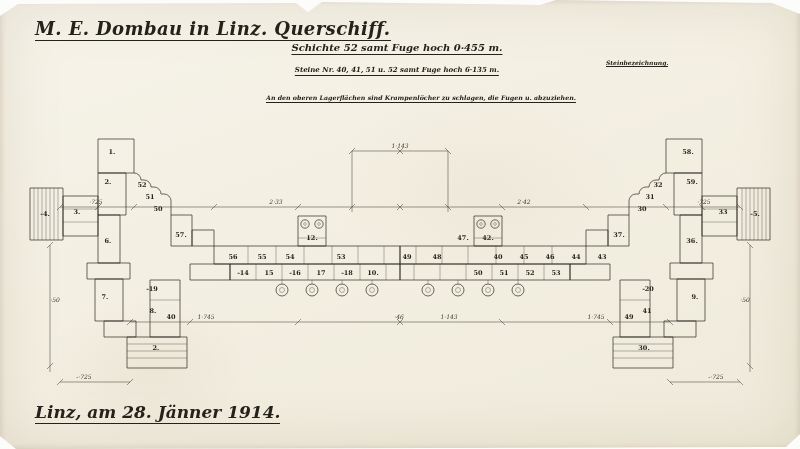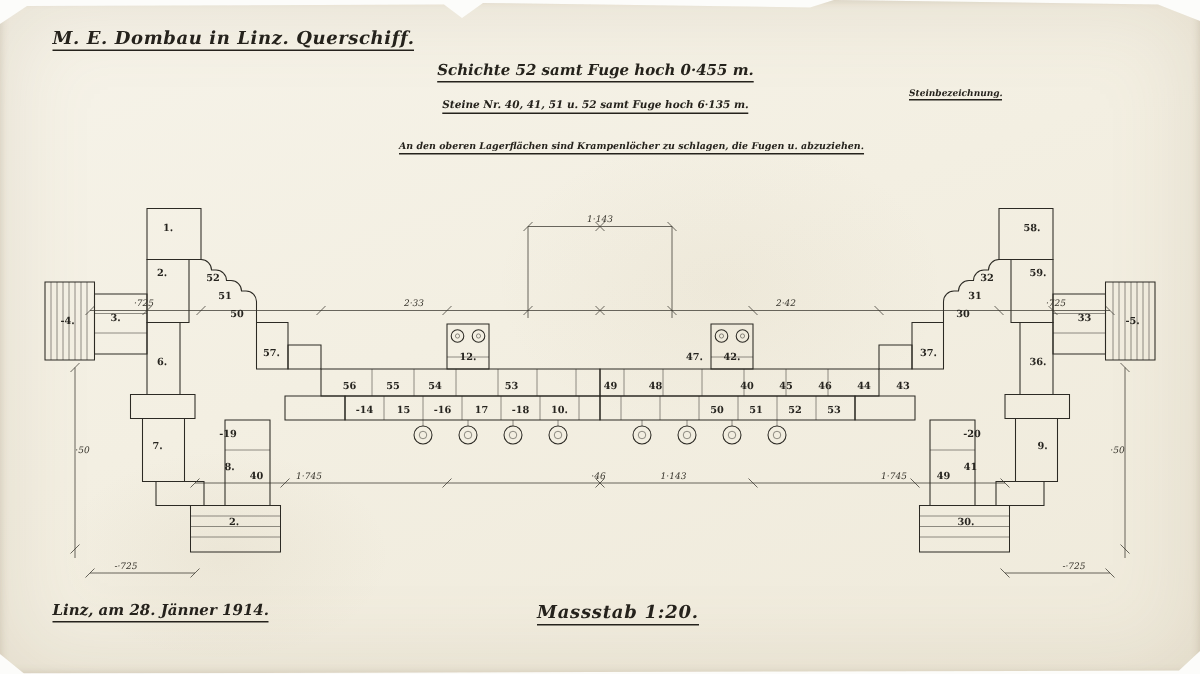--- a/index.html
+++ b/index.html
@@ -13,26 +13,26 @@
   .stain.a{left:330px;top:90px;width:300px;height:200px;background:radial-gradient(closest-side,rgba(170,150,110,.07),rgba(170,150,110,0));}
   .stain.b{left:40px;top:300px;width:220px;height:140px;background:radial-gradient(closest-side,rgba(160,140,100,.08),rgba(160,140,100,0));}
   svg{position:absolute;left:0;top:0;}
   .ink{stroke:#2c2a24;fill:none;stroke-width:.7;}
   .thin{stroke:#2c2a24;fill:none;stroke-width:.4;opacity:.85;}
   .dimline{stroke:#3a372f;fill:none;stroke-width:.5;}
   text.stone{font:bold 6.5px "DejaVu Serif",serif;fill:#26241f;text-anchor:middle;}
   text.dim{font:6px "DejaVu Serif",serif;fill:#3a372f;text-anchor:middle;font-style:italic;}
   .handtext{position:absolute;font-family:"DejaVu Serif",serif;color:#25221c;font-weight:bold;white-space:nowrap;}
   .underline{border-bottom:1.3px solid #25221c;padding-bottom:1px;}
-  .title{left:35px;top:18px;font-size:12px;font-style:italic;letter-spacing:.4px;}
+  .title{left:35px;top:18px;font-size:18px;font-style:italic;letter-spacing:.4px;}
   .note1{left:397px;top:42px;transform:translateX(-50%);font-size:10px;font-style:italic;}
   .note2{left:397px;top:65px;transform:translateX(-50%);font-size:7px;font-style:italic;}
   .note3{left:421px;top:94px;transform:translateX(-50%);font-size:6.3px;font-style:italic;}
   .sidenote{left:606px;top:59px;font-size:6px;font-style:italic;border-bottom:.8px solid #25221c;}
-  .datelabel{left:35px;top:402px;font-size:10px;font-style:italic;}
+  .datelabel{left:35px;top:402px;font-size:17px;font-style:italic;}
   .scalelabel{left:358px;top:401px;font-size:12px;font-style:italic;letter-spacing:.5px;}
 </style>
 </head>
 <body>
 
 <div class="paper">
   <div class="stain a"></div>
   <div class="stain b"></div>
 
   <svg id="plan" width="800" height="449" viewBox="0 0 800 449">
@@ -169,14 +169,13 @@
         <text x="745" y="302" class="dim">·50</text>
       </g>
   </svg>
 
   <div class="handtext title underline">M. E. Dombau in Linz. Querschiff.</div>
   <div class="handtext note1 underline">Schichte 52 samt Fuge hoch 0·455 m.</div>
   <div class="handtext note2 underline">Steine Nr. 40, 41, 51 u. 52 samt Fuge hoch 6·135 m.</div>
   <div class="handtext note3 underline">An den oberen Lagerflächen sind Krampenlöcher zu schlagen, die Fugen u. abzuziehen.</div>
   <div class="handtext sidenote">Steinbezeichnung.</div>
   <div class="handtext datelabel underline">Linz, am 28. Jänner 1914.</div>
-  <div class="handtext scalelabel underline">Massstab 1:20.</div>
 </div>
 
 </body></html>

